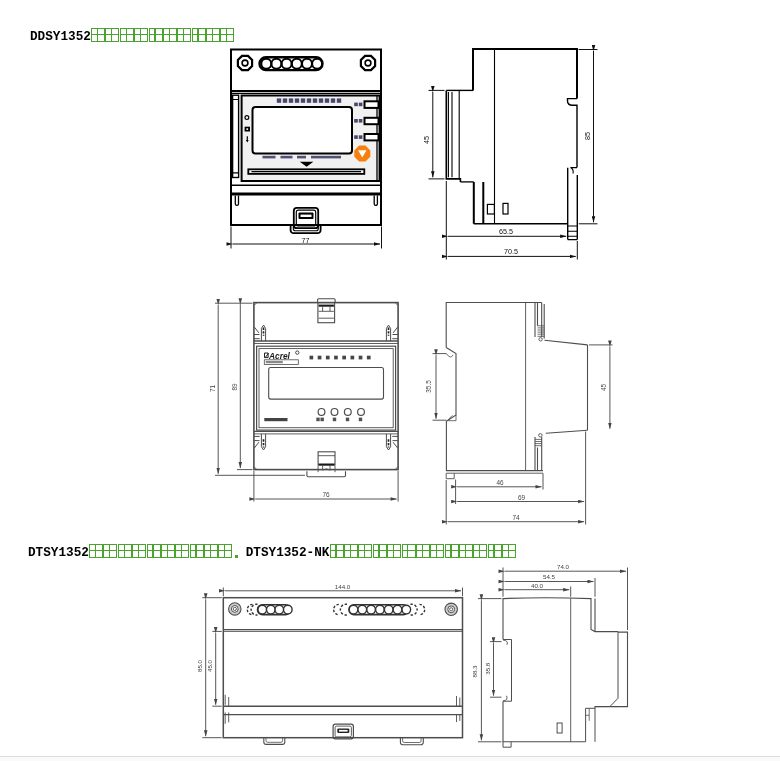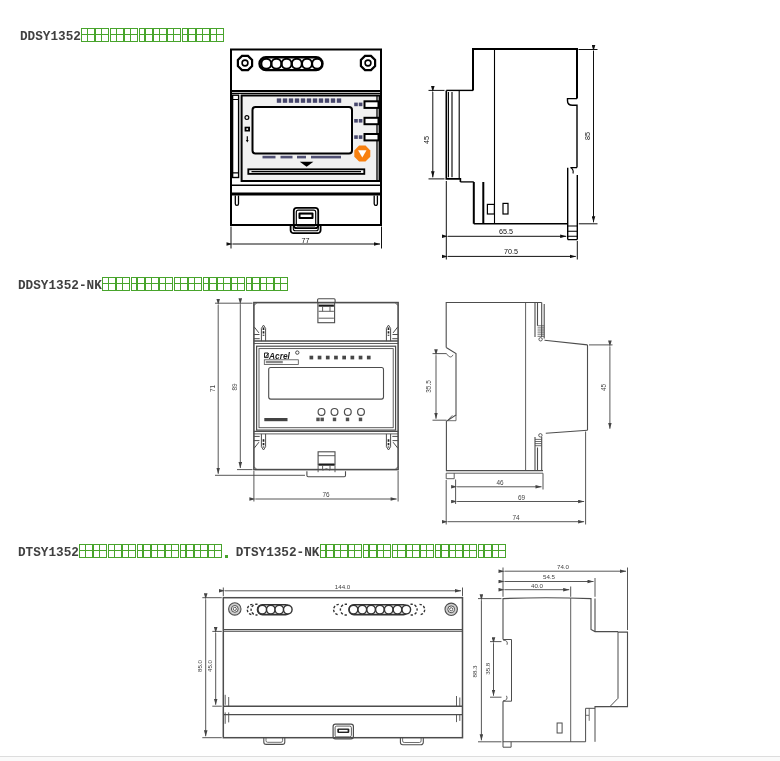--- a/index.html
+++ b/index.html
@@ -1,31 +1,30 @@
 <!DOCTYPE html>
 <html><head>
 <meta charset="utf-8">
 <style>
 html,body{margin:0;padding:0;background:#fff;width:780px;height:761px;overflow:hidden;}
 #page{position:relative;width:780px;height:761px;font-family:"Liberation Sans",sans-serif;}
-.title{position:absolute;color:#404040;font-family:"Liberation Mono",monospace;font-weight:bold;font-size:12.7px;letter-spacing:0;white-space:nowrap;}
+.title{position:absolute;color:#000000;font-family:"Liberation Mono",monospace;font-weight:bold;font-size:12.7px;letter-spacing:0;white-space:nowrap;margin-left:10px;}
 .cjk{display:inline-block;width:12px;height:12.3px;border:1.3px solid #48a42c;position:relative;vertical-align:-2.5px;margin:0 0.2px 0 0.2px;}
 .cjk:before{content:"";position:absolute;left:0;right:0;top:4.9px;height:1.3px;background:#48a42c;}
 .cjk:after{content:"";position:absolute;top:0;bottom:0;left:4.7px;width:1.3px;background:#48a42c;}
 .dun{display:inline-block;width:13px;height:12.3px;position:relative;vertical-align:-2.5px;}
 .dun:before{content:"";position:absolute;left:2px;bottom:0px;width:3px;height:3px;background:#48a42c;}
 svg{position:absolute;left:0;top:0;}
 </style>
 </head>
 <body>
 <div id="page">
 
 <div class="title" style="left:20px;top:28px;">DDSY1352<span class="cjk"></span><span class="cjk"></span><span class="cjk"></span><span class="cjk"></span><span class="cjk"></span><span class="cjk"></span><span class="cjk"></span><span class="cjk"></span><span class="cjk"></span><span class="cjk"></span></div>
 
-<div class="title" style="left:18px;top:277px;">DDSY1352-NK<span class="cjk"></span><span class="cjk"></span><span class="cjk"></span><span class="cjk"></span><span class="cjk"></span><span class="cjk"></span><span class="cjk"></span><span class="cjk"></span><span class="cjk"></span><span class="cjk"></span><span class="cjk"></span><span class="cjk"></span><span class="cjk"></span></div>
 
 <div class="title" style="left:18px;top:544px;">DTSY1352<span class="cjk"></span><span class="cjk"></span><span class="cjk"></span><span class="cjk"></span><span class="cjk"></span><span class="cjk"></span><span class="cjk"></span><span class="cjk"></span><span class="cjk"></span><span class="cjk"></span><span class="dun"></span>DTSY1352-NK<span class="cjk"></span><span class="cjk"></span><span class="cjk"></span><span class="cjk"></span><span class="cjk"></span><span class="cjk"></span><span class="cjk"></span><span class="cjk"></span><span class="cjk"></span><span class="cjk"></span><span class="cjk"></span><span class="cjk"></span><span class="cjk"></span></div>
 
 <svg width="780" height="761" viewBox="0 0 780 761">
 <defs>
 <marker id="ah" markerWidth="7" markerHeight="4" refX="6.2" refY="2" orient="auto" markerUnits="userSpaceOnUse">
           <path d="M0.2,0.2 L6.4,2 L0.2,3.8 z" fill="#111"></path>
         </marker>
 <marker id="ahg" markerWidth="7" markerHeight="4" refX="6.2" refY="2" orient="auto" markerUnits="userSpaceOnUse">
           <path d="M0.2,0.2 L6.4,2 L0.2,3.8 z" fill="#444"></path>

